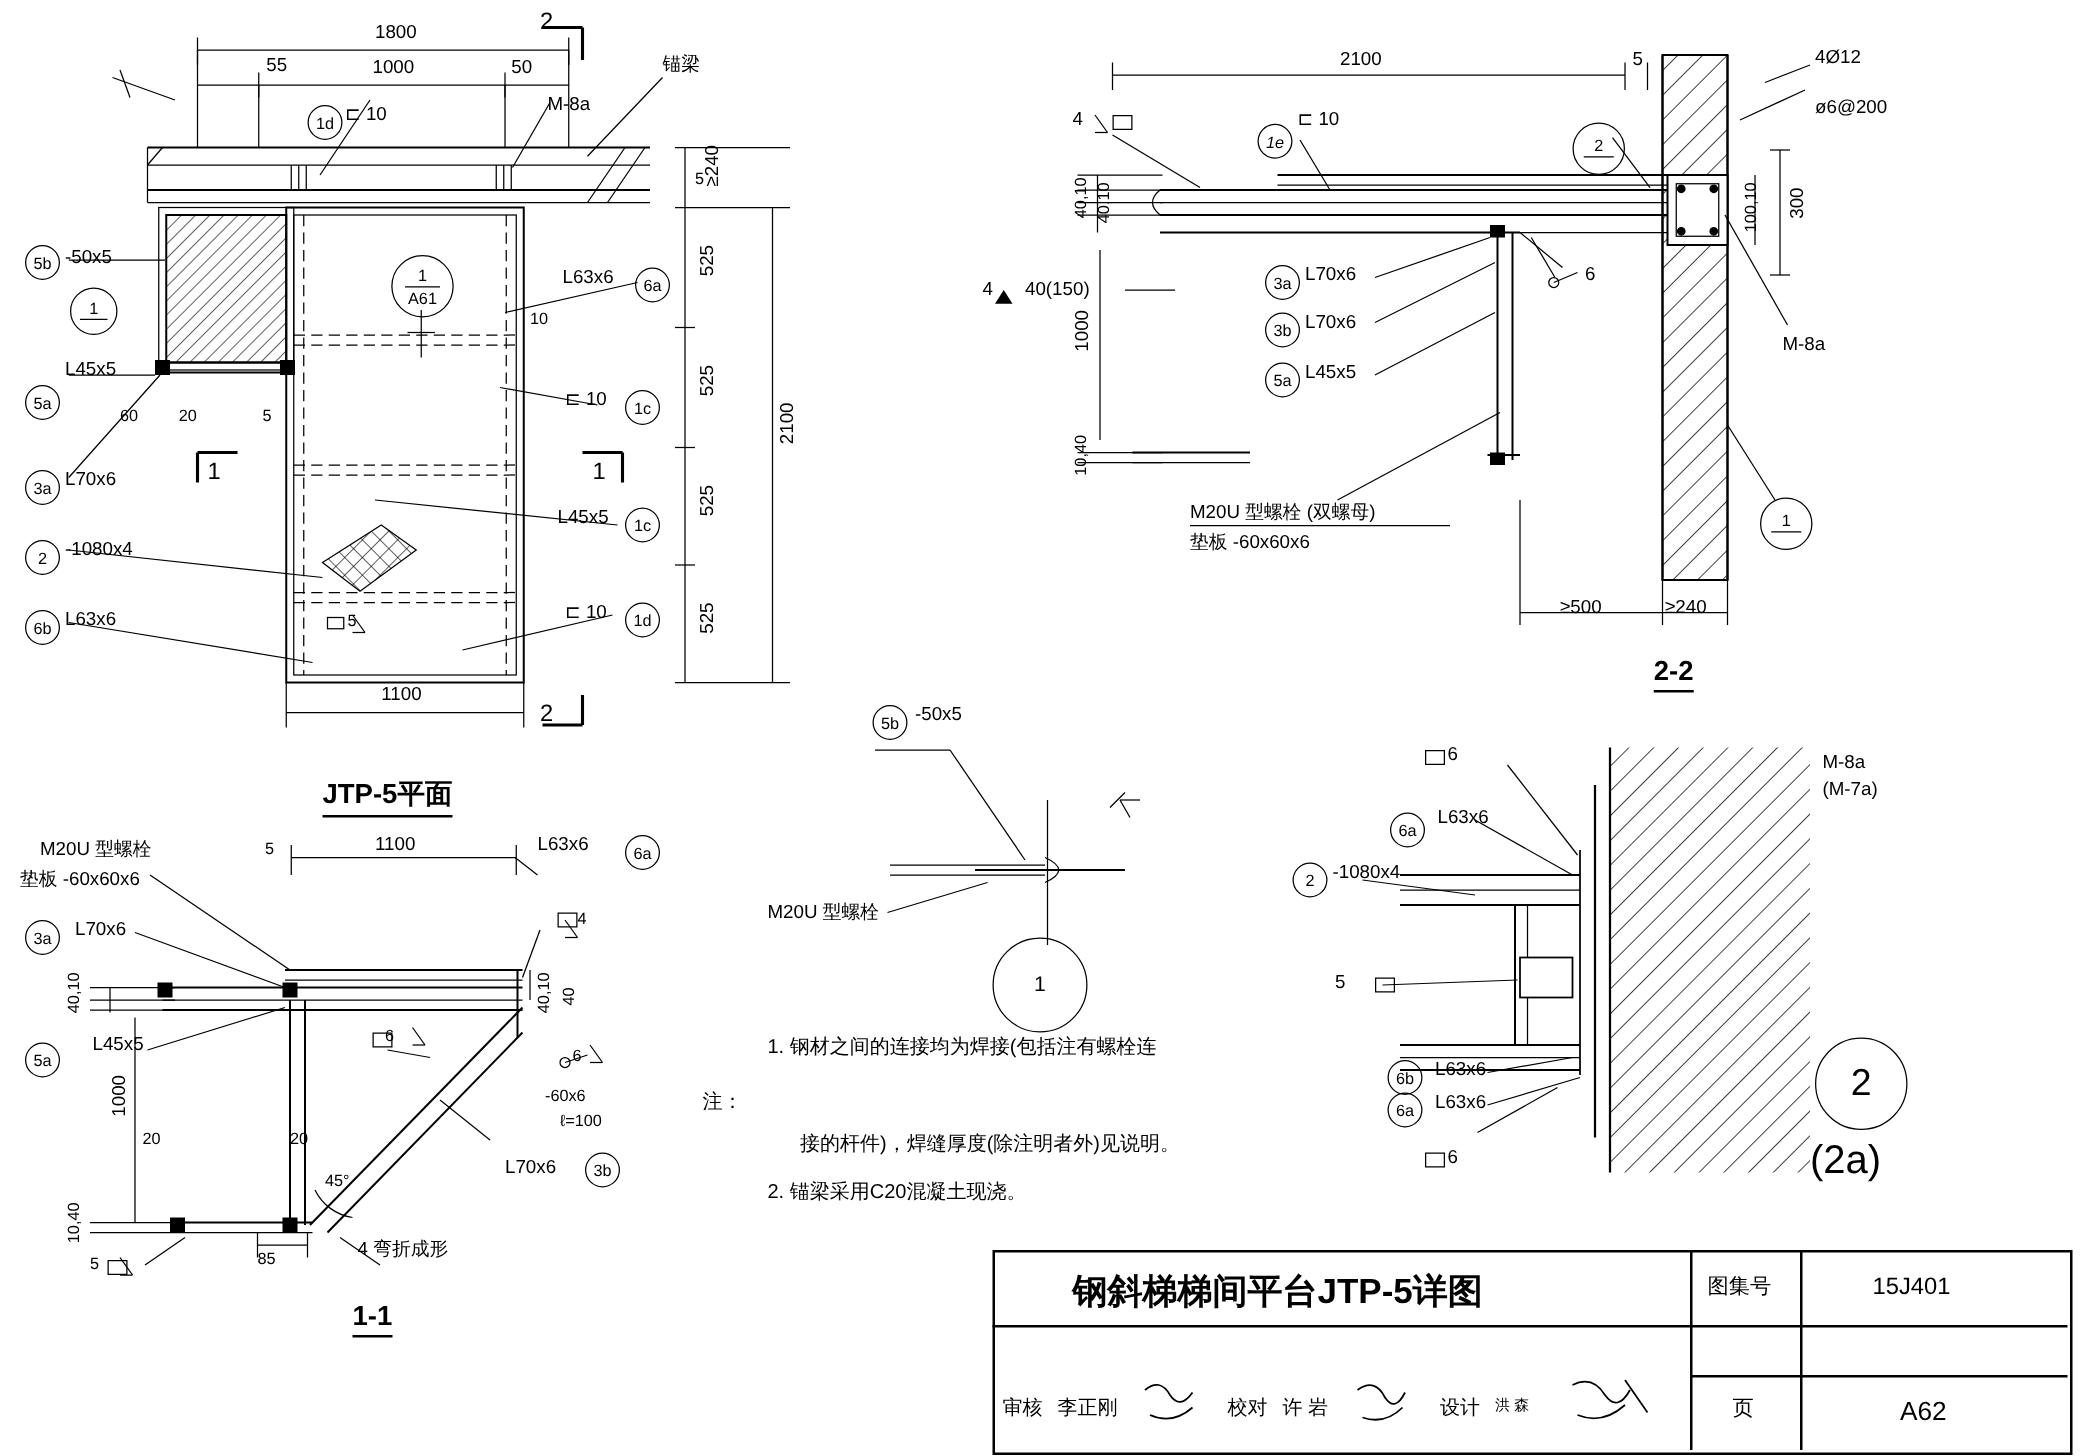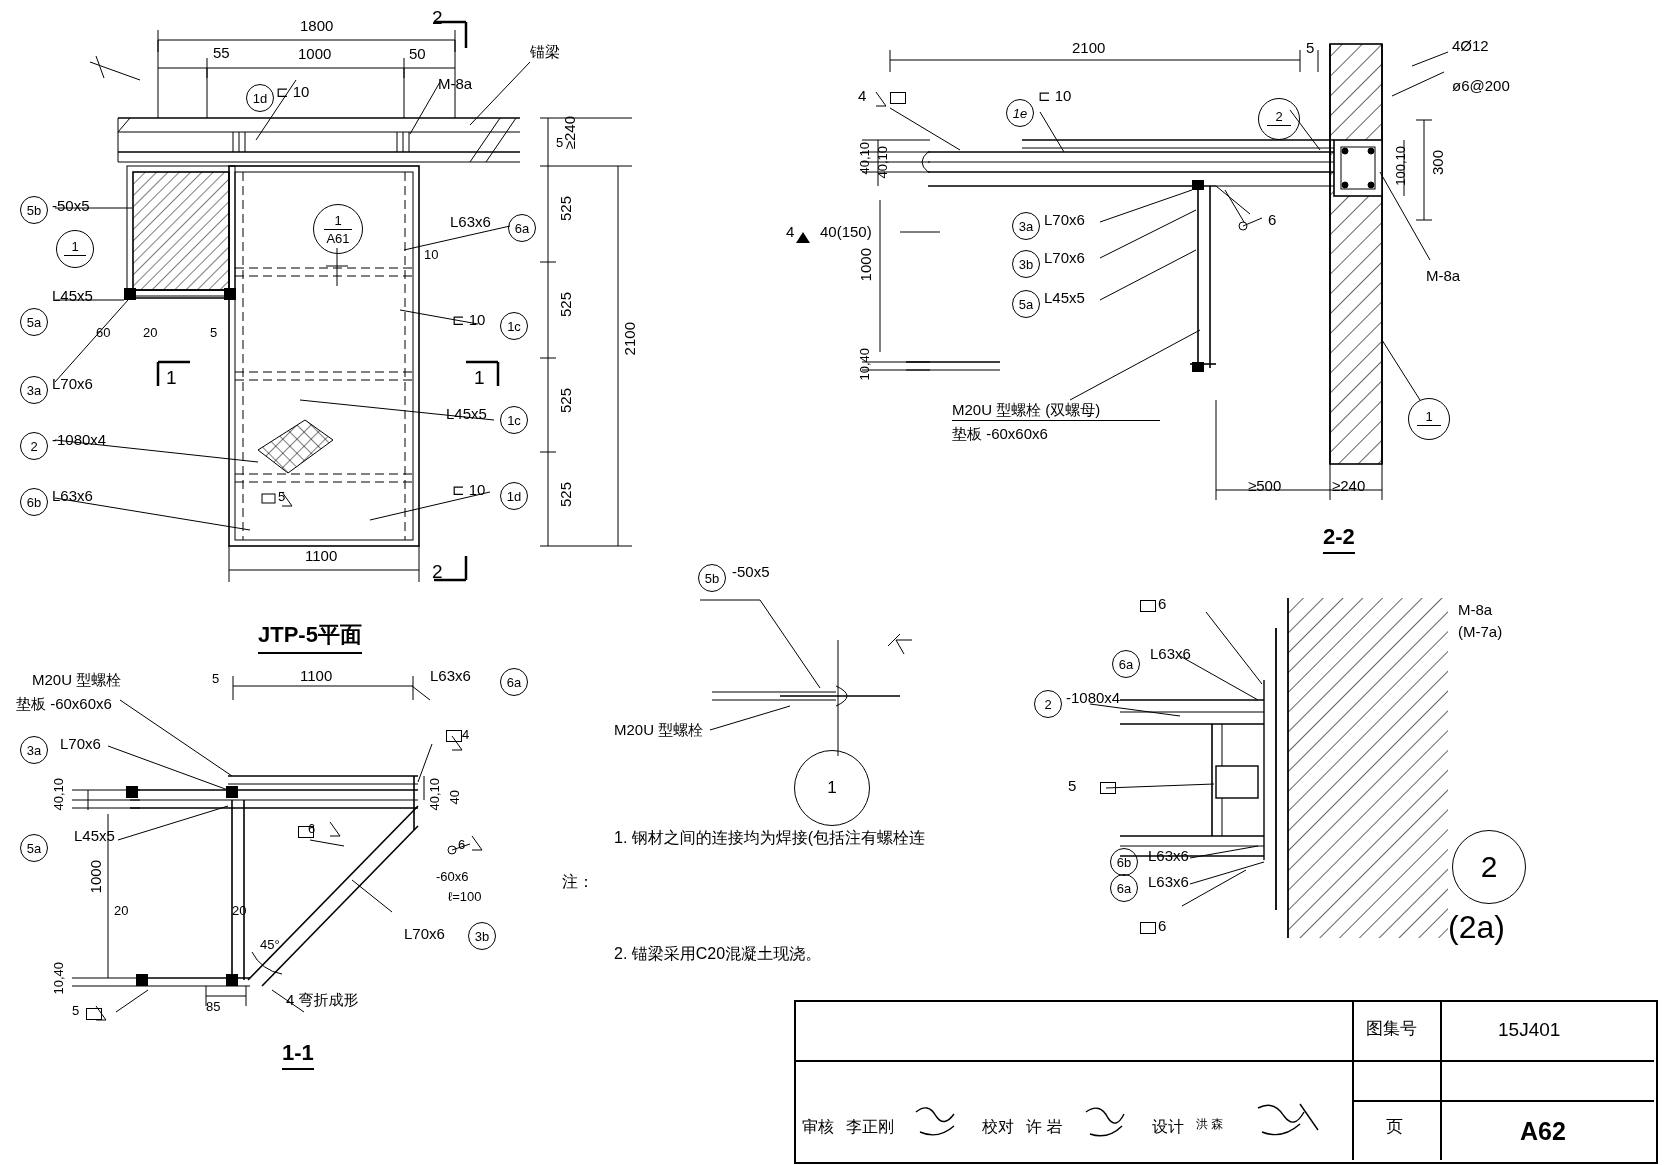--- a/index.html
+++ b/index.html
@@ -493,32 +493,34 @@
 <div class="lbl" style="left:1148px;top:874px;">L63x6</div>
 <div class="lbl" style="left:1158px;top:918px;">6</div>
 <div class="sq" style="left:1140px;top:922px;width:14px;height:10px;"></div>
 <div class="lbl" style="left:1458px;top:602px;">M-8a</div>
 <div class="lbl" style="left:1458px;top:624px;">(M-7a)</div>
 <div class="circ big" style="left:1452px;top:830px;width:72px;height:72px;font-size:30px;">2</div>
 <div class="lbl" style="left:1448px;top:910px;font-size:32px;">(2a)</div>
 
 <div class="note" style="left:562px;top:868px;">注：</div>
 <div class="note" style="left:614px;top:824px;">1. 钢材之间的连接均为焊接(包括注有螺栓连</div>
+<div class="note" style="left:640px;top:902px;">接的杆件)，焊缝厚度(除注明者外)见说明。</div>
 <div class="note" style="left:614px;top:940px;">2. 锚梁采用C20混凝土现浇。</div>
 
 <div class="box2" style="left:794px;top:1000px;width:860px;height:160px;"></div>
 <div class="ln v2" style="left:1352px;top:1000px;height:160px;"></div>
 <div class="ln v2" style="left:1440px;top:1000px;height:160px;"></div>
 <div class="ln h2" style="left:794px;top:1060px;width:860px;"></div>
 <div class="ln h2" style="left:1352px;top:1100px;width:302px;"></div>
 
+<div class="ttl" style="left:858px;top:1014px;font-size:28px;">钢斜梯梯间平台JTP-5详图</div>
 <div class="lbl" style="left:1366px;top:1020px;font-size:17px;">图集号</div>
 <div class="lbl" style="left:1498px;top:1020px;font-size:19px;">15J401</div>
 <div class="lbl" style="left:1386px;top:1118px;font-size:17px;">页</div>
-<div class="lbl" style="left:1520px;top:1118px;font-size:25px;font-weight:bold;">A62</div>
+<div class="lbl" style="left:1520px;top:1118px;font-size:21px;">A62</div>
 
 <div class="lbl" style="left:802px;top:1118px;font-size:16px;">审核</div>
 <div class="lbl" style="left:846px;top:1118px;font-size:16px;">李正刚</div>
 <div class="lbl" style="left:982px;top:1118px;font-size:16px;">校对</div>
 <div class="lbl" style="left:1026px;top:1118px;font-size:16px;">许 岩</div>
 <div class="lbl" style="left:1152px;top:1118px;font-size:16px;">设计</div>
 <div class="lbl" style="left:1196px;top:1118px;font-size:12px;">洪 森</div>
 
 <svg width="1666" height="1165" style="pointer-events:none;">
   <g stroke="#000" fill="none" stroke-width="1.4">

